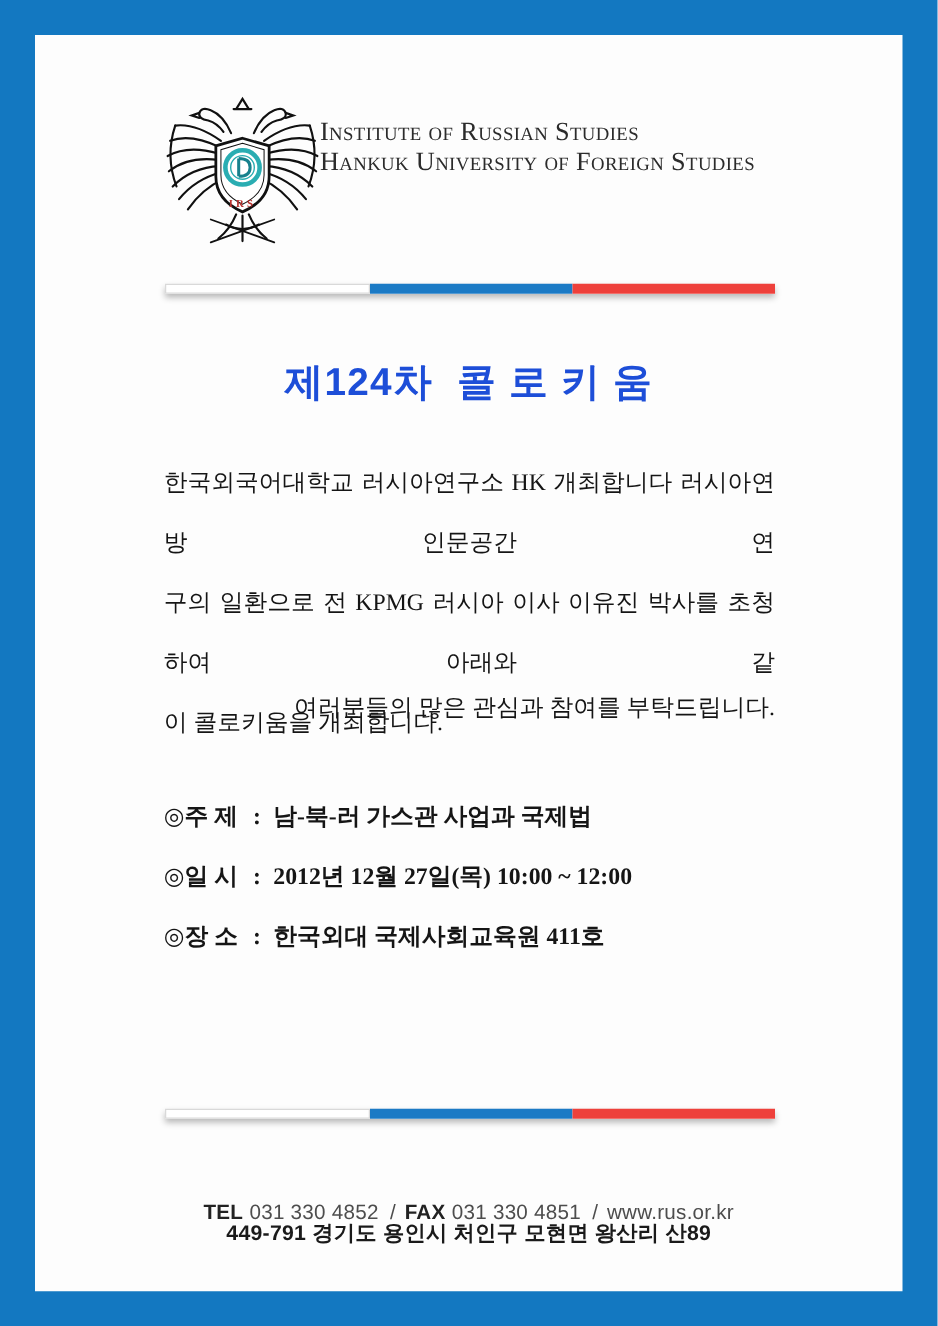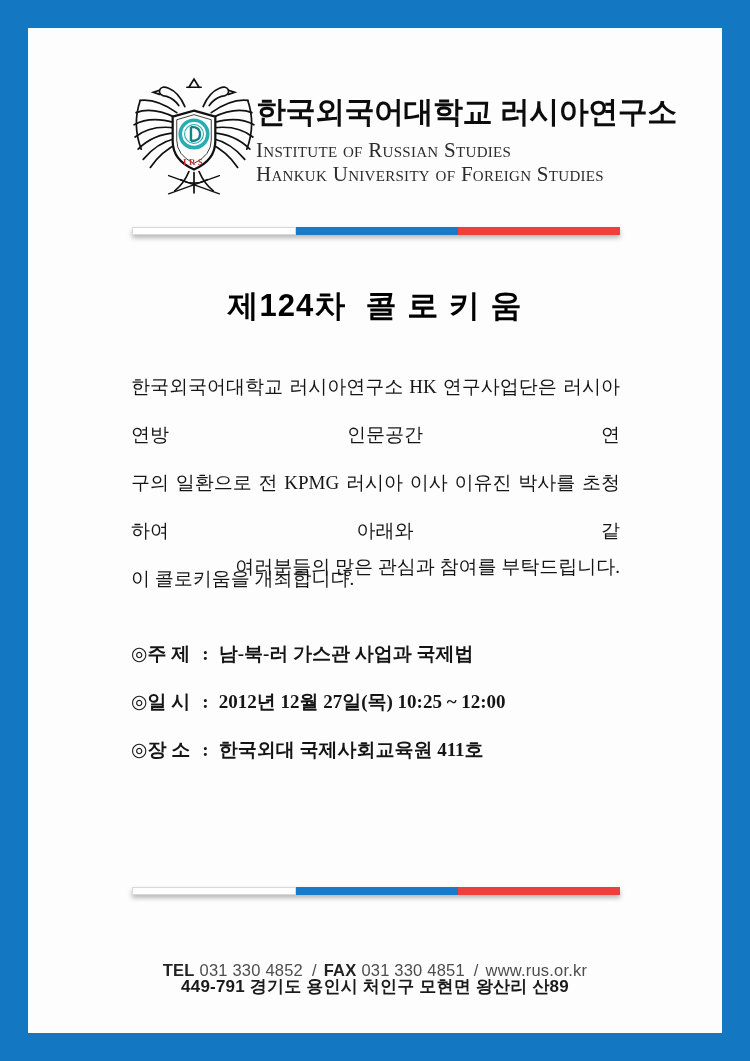--- a/index.html
+++ b/index.html
@@ -30,21 +30,21 @@
     position:absolute;left:104px;width:488px;height:8px;display:flex;
     box-shadow:0 3px 5px rgba(0,0,0,0.28);
   }
   .tricolor .seg{flex:1;height:100%;box-sizing:border-box;}
   .tricolor .seg.white{border:1px solid #d9d9d9;}
   .bar-top{top:199px;}
   .bar-bottom{top:859px;}
   
   .doc-title{
     position:absolute;left:0;top:257px;width:100%;text-align:center;
-    font-size:31px;font-weight:800;color:#000000;letter-spacing:1px;
+    font-size:31px;font-weight:800;color:#1d4ed8;letter-spacing:1px;
     white-space:pre;
   }
   
   .body-text{
     position:absolute;left:103px;width:489px;
     font-family:"Liberation Serif","DejaVu Serif",serif;
     font-size:19px;color:#151515;line-height:48px;
   }
   .para1{top:335px;}
   .para1 .jline{text-align:justify;text-align-last:justify;}
@@ -110,47 +110,46 @@
     <path d="M65,36 L86,42 L86,66 Q86,85 65,94 Q44,85 44,66 L44,42 Z" fill="#ffffff" stroke="#111" stroke-width="2.2"></path>
     <path d="M65,40 L82,45 L82,65 Q82,80 65,88 Q48,80 48,65 L48,45 Z" fill="none" stroke="#111" stroke-width="0.8"></path>
 
     <circle cx="65" cy="59" r="13.5" fill="#ffffff" stroke="#2aadb2" stroke-width="3.6"></circle>
     <circle cx="65" cy="59" r="9.3" fill="none" stroke="#2aadb2" stroke-width="1.1"></circle>
     <path d="M62,52 L62,66 M62,52 Q71,52 71,59 Q71,66 62,66" fill="none" stroke="#17818d" stroke-width="2.4"></path>
     <text x="65" y="90" text-anchor="middle" font-size="8.5" font-weight="bold" font-family="Liberation Serif, DejaVu Serif, serif" letter-spacing="2.5" fill="#b8312e">IRS</text>
   </svg>
 
   <div class="header-text">
-    <div class="org-kr">한국외국어대학교 러시아연구소</div>
     <div class="org-en">Institute of Russian Studies</div>
     <div class="org-en">Hankuk University of Foreign Studies</div>
   </div>
 
   <div class="tricolor bar-top">
     <div class="seg white" style="background:#ffffff;"></div>
     <div class="seg" style="background:#1b7ac5;"></div>
     <div class="seg" style="background:#ee403b;"></div>
   </div>
 
   <div class="doc-title">제124차  콜 로 키 움</div>
 
   <div class="body-text para1">
-    <div class="jline">한국외국어대학교 러시아연구소 HK 연구사업단은 러시아연방 인문공간 연</div>
+    <div class="jline">한국외국어대학교 러시아연구소 HK 개최합니다 러시아연방 인문공간 연</div>
     <div class="jline">구의 일환으로 전 KPMG 러시아 이사 이유진 박사를 초청하여 아래와 같</div>
     <div class="jline">이 콜로키움을 개최합니다.</div>
   </div>
 
   <div class="body-text para2">여러분들의 많은 관심과 참여를 부탁드립니다.</div>
 
   <div class="body-text details">
     <div class="detail-row">
       <span>◎주 제</span><span class="sep">:</span><span>남-북-러 가스관 사업과 국제법</span>
     </div>
     <div class="detail-row">
-      <span>◎일 시</span><span class="sep">:</span><span>2012년 12월 27일(목) 10:25 ~ 12:00</span>
+      <span>◎일 시</span><span class="sep">:</span><span>2012년 12월 27일(목) 10:00 ~ 12:00</span>
     </div>
     <div class="detail-row">
       <span>◎장 소</span><span class="sep">:</span><span>한국외대 국제사회교육원 411호</span>
     </div>
   </div>
 
   <div class="tricolor bar-bottom">
     <div class="seg white" style="background:#ffffff;"></div>
     <div class="seg" style="background:#1b7ac5;"></div>
     <div class="seg" style="background:#ee403b;"></div>

